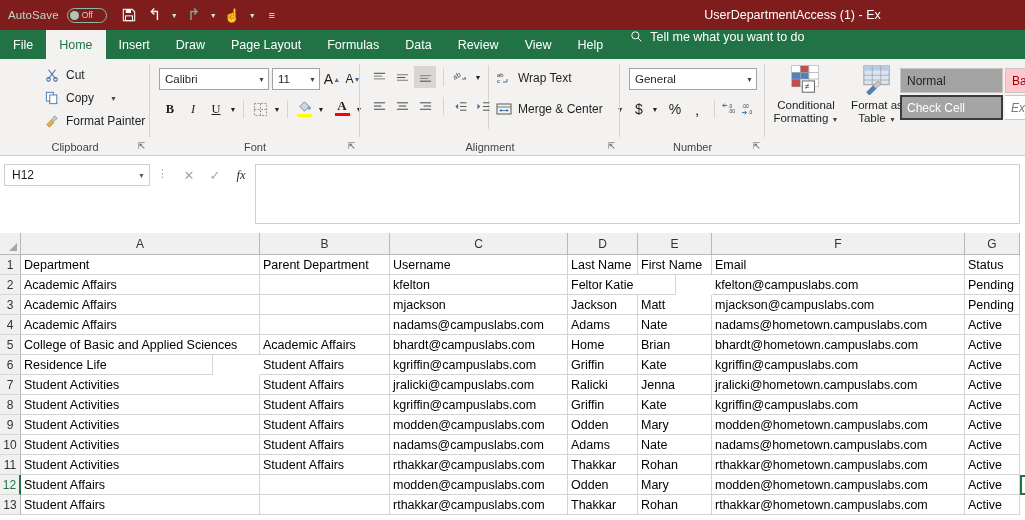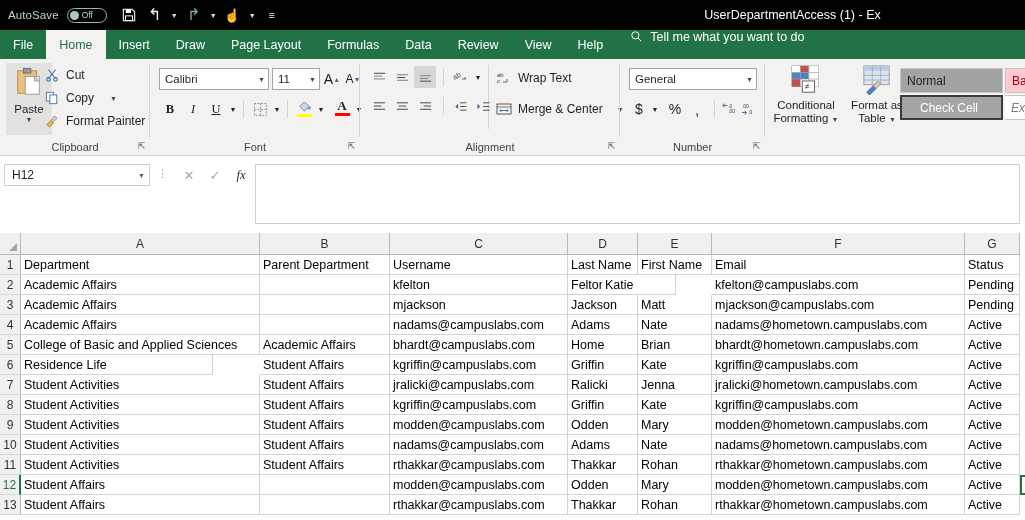--- a/index.html
+++ b/index.html
@@ -8,21 +8,21 @@
     overflow: hidden;
     background: #ffffff;
     font-family: "Liberation Sans", sans-serif;
     -webkit-font-smoothing: antialiased;
   }
   #app { position: relative; width: 1025px; height: 520px; }
 
   
   .titlebar {
     position: absolute; left: 0; top: 0; width: 1025px; height: 30px;
-    background: #000000; color: #ffffff;
+    background: #7f1d1d; color: #ffffff;
     display: flex; align-items: center;
   }
   .qat { display: flex; align-items: center; height: 30px; padding-left: 8px; gap: 2px; }
   .autosave-label { font-size: 11.5px; color: #bcd8c8; margin-right: 6px; letter-spacing: .1px; }
   .toggle {
     width: 40px; height: 15px; border-radius: 8px; border: 1px solid #8dbba4;
     display: inline-flex; align-items: center; gap: 3px; padding: 0 2px; box-sizing: border-box;
   }
   .toggle .knob { width: 9px; height: 9px; border-radius: 50%; background: #a8c9b7; }
   .toggle .off { font-size: 8.5px; color: #bcd8c8; line-height: 1; }
@@ -102,21 +102,21 @@
   .ibtn.sel { background: #d8d6d4; }
   .vsep { position: absolute; width: 1px; background: #d6d4d2; }
 
   
   .style-cell {
     position: absolute; box-sizing: border-box; border: 1px solid #c8c6c4;
     display: flex; align-items: center; padding-left: 6px; font-size: 12px;
     background: #a3a3a3; color: #1f1f1f; overflow: hidden; white-space: nowrap;
   }
   .style-cell.bad { background: #ffc7ce; color: #9c0006; }
-  .style-cell.check { background: #a5a5a5; color: #ffffff; border: 2px solid #3b3b3b; padding-left: 18px; }
+  .style-cell.check { background: #a5a5a5; color: #ffffff; border: 2px solid #3b3b3b; padding-left: 5px; }
   .style-cell.expl { background: #ffffff; color: #7b7b7b; font-style: italic; }
 
   
   .fbar {
     position: absolute; left: 0; top: 161px; width: 1025px; height: 72px;
     background: #ffffff; border-bottom: 1px solid #d2d0ce;
   }
   .namebox {
     position: absolute; left: 4px; top: 3px; width: 146px; height: 22px;
     box-sizing: border-box; border: 1px solid #d0cece; background: #ffffff;
@@ -222,32 +222,20 @@
           <line x1="9.9" y1="9.9" x2="14" y2="14" stroke="#ffffff" stroke-width="1.2"></line>
         </svg>
       </span>
       <span>Tell me what you want to do</span>
     </div>
   </div>
 
   <div class="ribbon">
 
     <div class="group" style="left:0; width:150px;">
-      <div class="paste-btn">
-        <span class="clipboard-glyph">
-          <svg width="30" height="30" viewBox="0 0 32 32" aria-hidden="true">
-            <rect x="4" y="4" width="20" height="24" fill="#e9c180" stroke="#b98c3c" stroke-width="1"></rect>
-            <rect x="10" y="1.5" width="8" height="5" fill="#9a9a9a" stroke="#6f6f6f" stroke-width="1"></rect>
-            <rect x="12" y="10" width="15" height="19" fill="#ffffff" stroke="#9a9a9a" stroke-width="1"></rect>
-            <path d="M22 10l5 5h-5z" fill="#dcdcdc" stroke="#9a9a9a" stroke-width="1"></path>
-          </svg>
-        </span>
-        <span class="paste-lbl">Paste</span>
-        <span class="paste-caret">▼</span>
-      </div>
 
       <div class="cmd" style="left:44px; top:8px;">
         <span class="ic">
           <svg width="14" height="14" viewBox="0 0 16 16" aria-hidden="true">
             <line x1="4" y1="2" x2="12" y2="12" stroke="#3b6ea5" stroke-width="1.2"></line>
             <line x1="12" y1="2" x2="4" y2="12" stroke="#3b6ea5" stroke-width="1.2"></line>
             <circle cx="4" cy="13" r="2" fill="none" stroke="#3b6ea5" stroke-width="1.2"></circle>
             <circle cx="12" cy="13" r="2" fill="none" stroke="#3b6ea5" stroke-width="1.2"></circle>
           </svg>
         </span>

